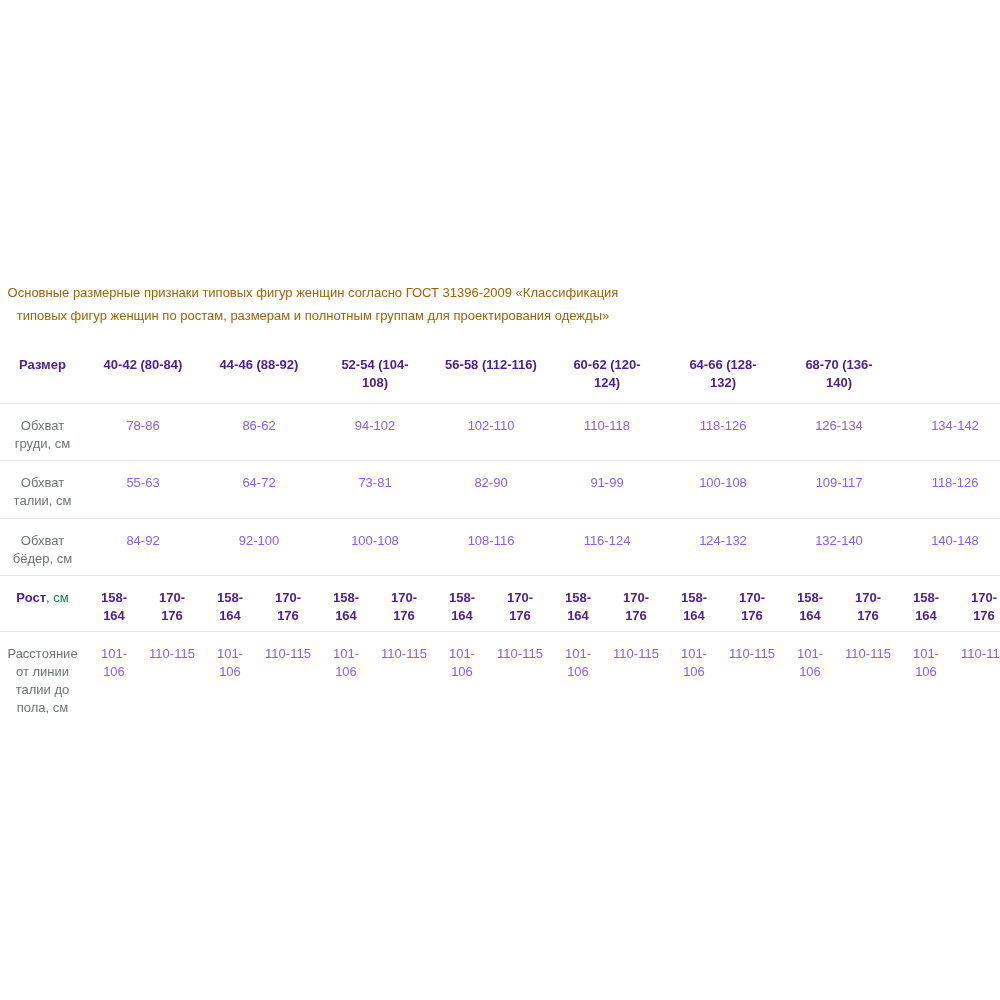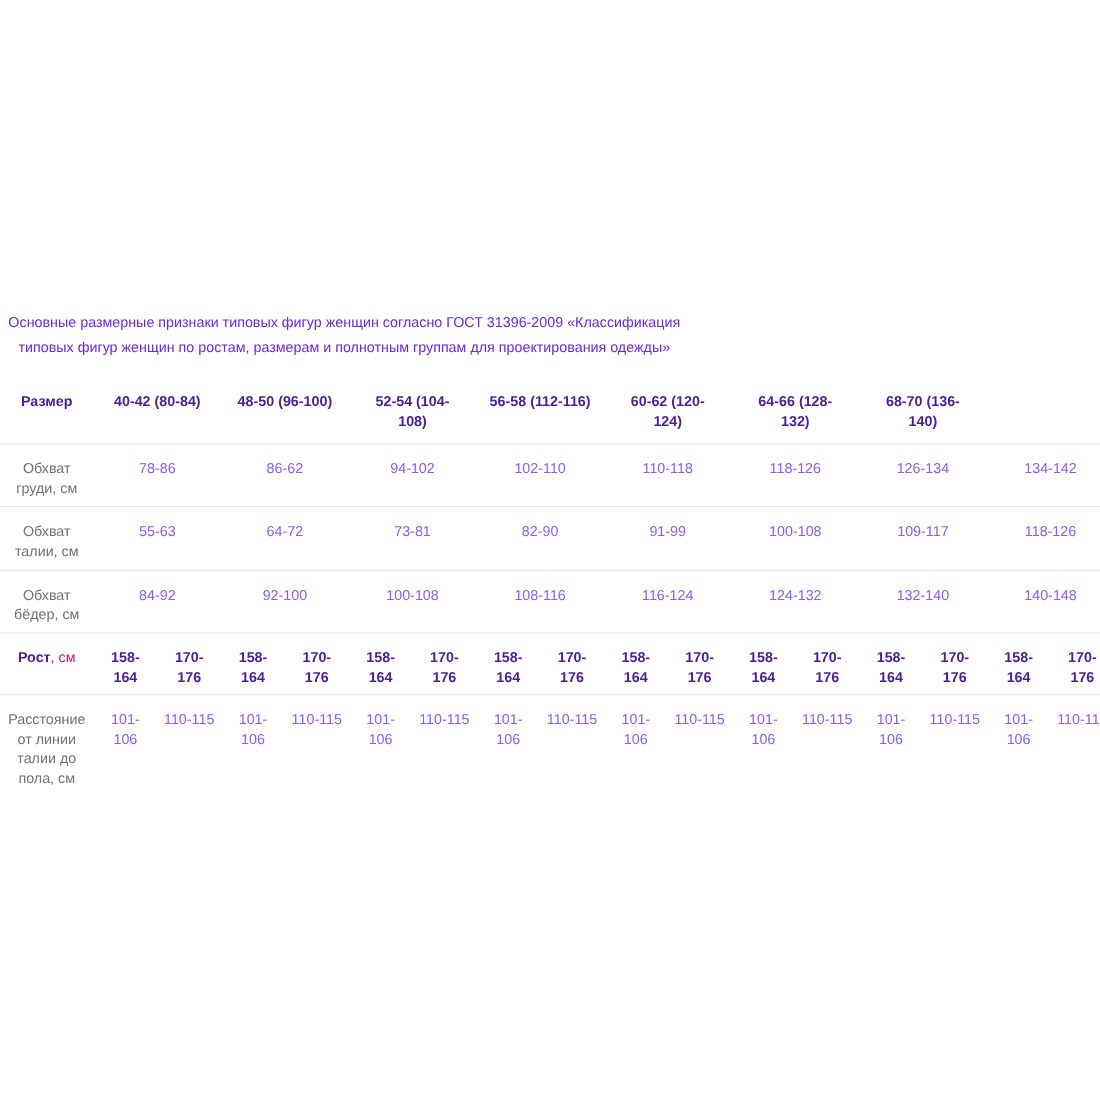--- a/index.html
+++ b/index.html
@@ -10,21 +10,21 @@
     overflow: hidden;
     background: #ffffff;
     font-family: "Liberation Sans", "DejaVu Sans", sans-serif;
   }
   .caption {
     width: 622px;
     margin: 281px 0 0 2px;
     text-align: center;
     font-size: 13px;
     line-height: 23px;
-    color: #6d28d9;
+    color: #a16207;
   }
   .table {
     width: 1014px;
     margin-top: 26px;
   }
   .trow {
     display: flex;
     align-items: stretch;
     border-top: 1px solid #e7e7e7;
   }
@@ -62,33 +62,33 @@
     justify-content: flex-end;
   }
   .half {
     box-sizing: border-box;
     width: 58px;
     padding: 13px 6px 0;
     text-align: center;
     font-size: 13px;
     line-height: 18px;
   }
-  .suffix { color: #be185d; font-weight: 400; }
+  .suffix { color: #15803d; font-weight: 400; }
 </style>
 </head>
 <body>
 
 <div class="page">
   <div class="caption">Основные размерные признаки типовых фигур женщин согласно ГОСТ 31396-2009 «Классификация типовых фигур женщин по ростам, размерам и полнотным группам для проектирования одежды»</div>
 
   <div class="table">
     <div class="trow thead" id="header-row">
         <div class="cell label-cell hdr">Размер</div>
         <div class="cell size-cell hdr">40-42 (80-84)</div>
-        <div class="cell size-cell hdr">48-50 (96-100)</div>
+        <div class="cell size-cell hdr">44-46 (88-92)</div>
         <div class="cell size-cell hdr">52-54 (104-108)</div>
         <div class="cell size-cell hdr">56-58 (112-116)</div>
         <div class="cell size-cell hdr">60-62 (120-124)</div>
         <div class="cell size-cell hdr">64-66 (128-132)</div>
         <div class="cell size-cell hdr">68-70 (136-140)</div>
       </div>
     <div id="table-body">
         <div class="trow" style="height: 56px;">
           <div class="cell label-cell"><span>Обхват груди, см</span></div>
           <div class="cell size-cell val">78-86</div>

